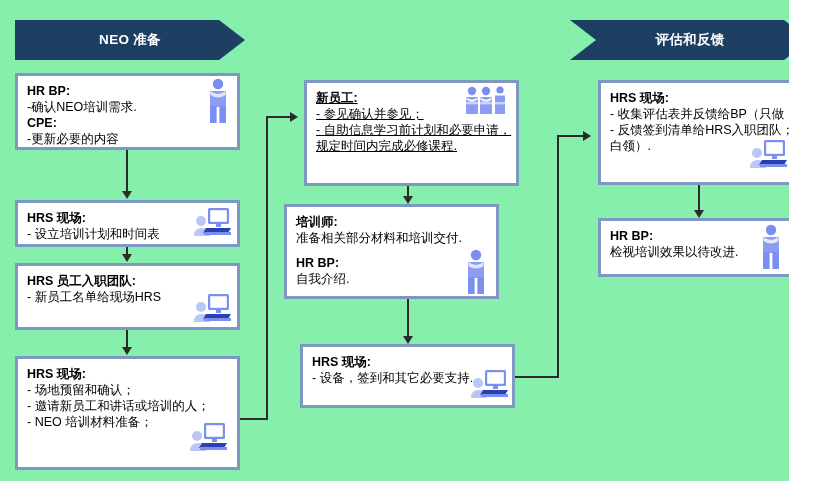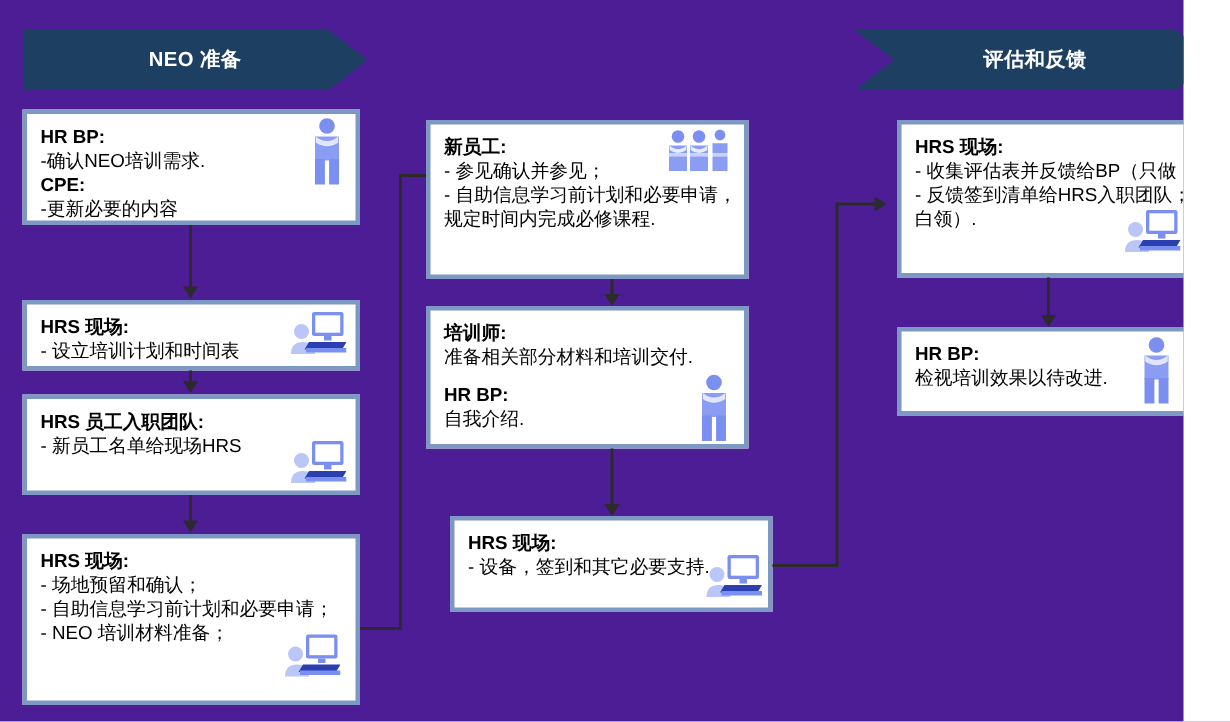--- a/index.html
+++ b/index.html
@@ -7,21 +7,21 @@
     padding: 0;
     background: #ffffff;
   }
   body {
     font-family: "Liberation Sans", "DejaVu Sans", sans-serif;
   }
   #canvas {
     position: relative;
     width: 789px;
     height: 481px;
-    background: #4c1d95;
+    background: #86efac;
     overflow: hidden;
   }
 
   
   .banner {
     position: absolute;
     height: 40px;
     background: #1d3f62;
     display: flex;
     align-items: center;
@@ -165,42 +165,42 @@
     </div>
   </div>
 
   <div class="conn v" style="left:126px; top:330px; height:18px;"></div>
   <div class="arrowhead down" style="left:122px; top:347px;"></div>
 
   <div class="box" style="left:15px; top:356px; width:225px; height:114px;">
     <div class="box-inner">
       <div class="line b">HRS 现场:</div>
       <div class="line">- 场地预留和确认；</div>
-      <div class="line">- 自助信息学习前计划和必要申请；</div>
+      <div class="line">- 邀请新员工和讲话或培训的人；</div>
       <div class="line">- NEO 培训材料准备；</div>
       <span class="icon" style="right:10px; top:62px;">
         <svg width="38" height="34" viewBox="0 0 38 34">
           <circle cx="8" cy="15" r="5" fill="#b9c6f7"></circle>
           <path d="M1 30 q0 -8 8 -8 q8 0 8 8 z" fill="#b9c6f7"></path>
           <rect x="15" y="2" width="21" height="16" rx="1.5" fill="#7a8ff0"></rect>
           <rect x="17.2" y="4.2" width="16.6" height="11.6" fill="#ffffff"></rect>
           <rect x="23" y="18" width="5" height="3" fill="#7a8ff0"></rect>
           <path d="M13 22 h25 l-3 5 h-25 z" fill="#2a3fb0"></path>
           <rect x="11" y="26" width="27" height="3" fill="#7a8ff0"></rect>
         </svg>
       </span>
     </div>
   </div>
 
   <div class="conn h" style="left:240px; top:418px; width:28px;"></div>
   <div class="conn v" style="left:266px; top:116px; height:303px;"></div>
   <div class="conn h" style="left:266px; top:116px; width:25px;"></div>
   <div class="arrowhead right" style="left:290px; top:112px;"></div>
 
-  <div class="box" style="left:284px; top:80px; width:215px; height:106px;">
+  <div class="box" style="left:304px; top:80px; width:215px; height:106px;text-decoration:underline;">
     <div class="box-inner">
       <div class="line b">新员工:</div>
       <div class="line">- 参见确认并参见；</div>
       <div class="line">- 自助信息学习前计划和必要申请，</div>
       <div class="line">规定时间内完成必修课程.</div>
       <span class="icon" style="right:8px; top:3px;">
         <svg width="44" height="30" viewBox="0 0 44 30">
           <circle cx="8" cy="5" r="4.2" fill="#7a8ff0"></circle>
           <path d="M2 11 h12 v17 h-12 z" fill="#8b9df2"></path>
           <path d="M2.4 11 q5.6 5 11.2 0 l0 3 q-5.6 4 -11.2 0 z" fill="#ffffff" opacity="0.8"></path>

